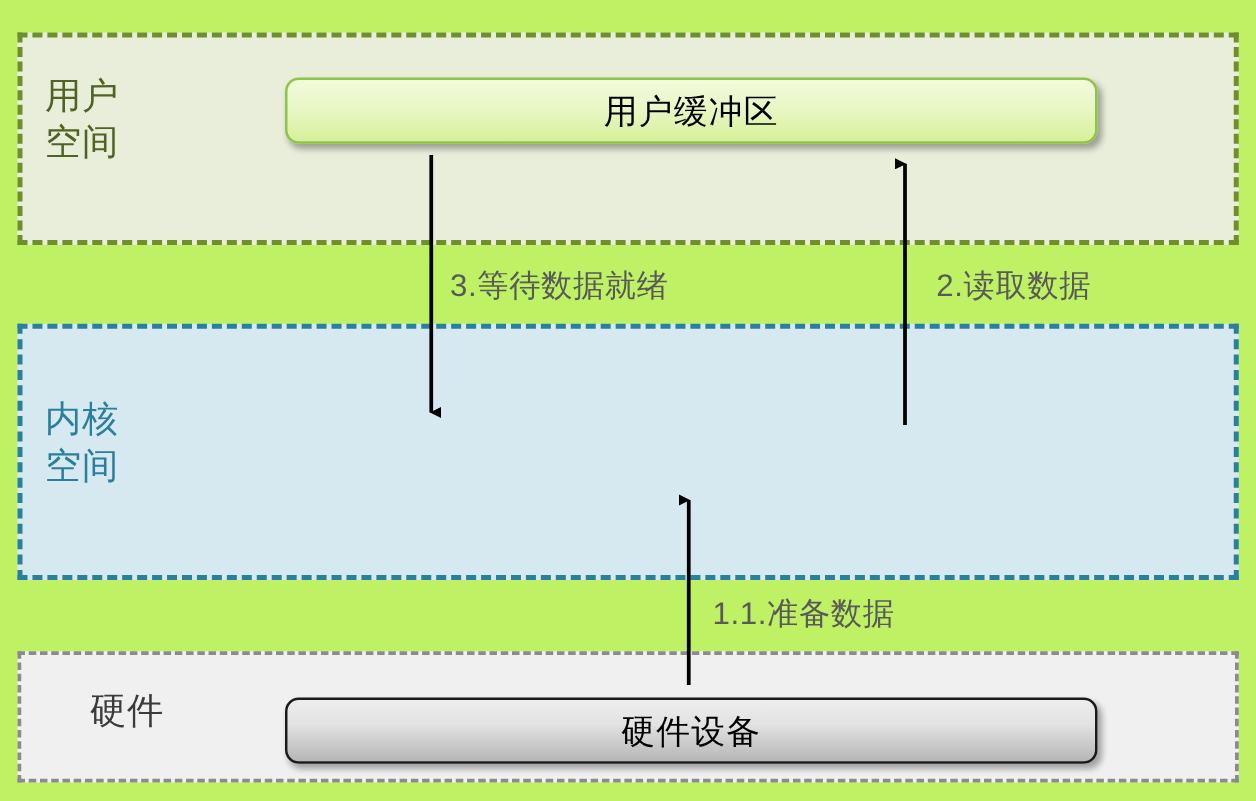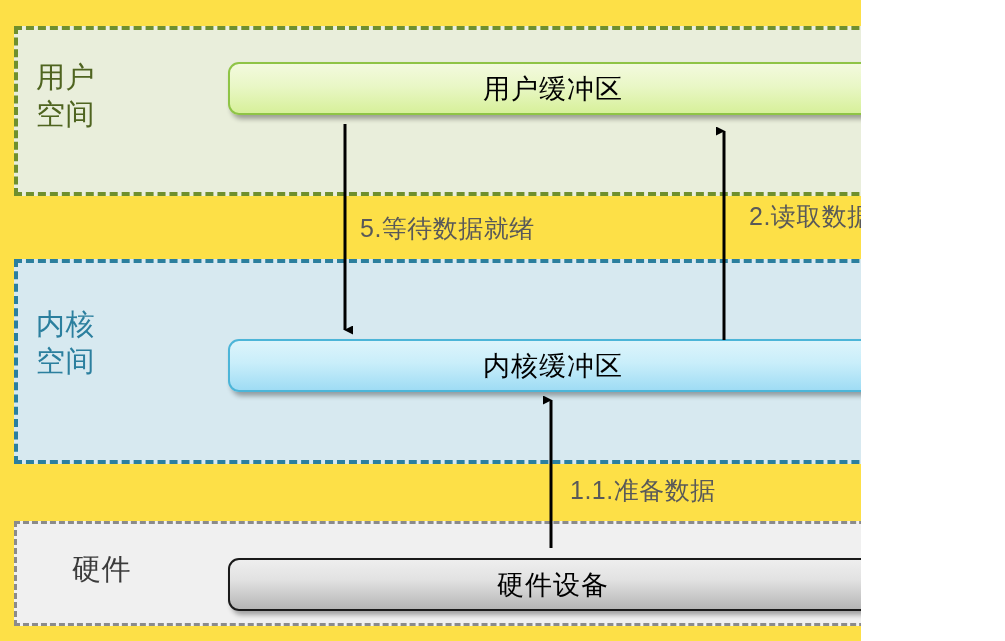--- a/index.html
+++ b/index.html
@@ -5,23 +5,23 @@
   html, body {
     margin: 0;
     padding: 0;
     background: #ffffff;
   }
   body {
     font-family: "Liberation Sans", "DejaVu Sans", sans-serif;
   }
   #canvas {
     position: relative;
-    width: 861px;
+    width: 1005px;
     height: 641px;
-    background: #fde047;
+    background: #bef264;
     overflow: hidden;
   }
 
   
   .zone {
     position: absolute;
     box-sizing: border-box;
   }
   .zone-user {
     left: 14px;
@@ -56,21 +56,21 @@
     white-space: pre-line;
     letter-spacing: 0.5px;
   }
   .zone-label-user {
     left: 36px;
     top: 59px;
     color: #4f6420;
   }
   .zone-label-kernel {
     left: 36px;
-    top: 306px;
+    top: 318px;
     color: #2b7f9e;
   }
   .zone-label-hardware {
     left: 36px;
     top: 551px;
     color: #3b3b3b;
     margin-left: 36px;
   }
 
   
@@ -117,61 +117,60 @@
 
   
   .step-label {
     position: absolute;
     font-size: 25px;
     color: #595959;
     letter-spacing: 0.5px;
     white-space: nowrap;
   }
   .step-label-1 { left: 360px; top: 212px; }
-  .step-label-2 { left: 749px; top: 200px; }
+  .step-label-2 { left: 749px; top: 212px; }
   .step-label-11 { left: 570px; top: 474px; text-align: right; }
 </style>
 </head>
 <body>
 
 <div id="canvas">
 
   <div class="zone zone-user"></div>
   <div class="zone-label zone-label-user">用户
 空间</div>
 
   <div class="zone zone-kernel"></div>
   <div class="zone-label zone-label-kernel">内核
 空间</div>
 
   <div class="zone zone-hardware"></div>
   <div class="zone-label zone-label-hardware">硬件</div>
 
   <div class="node node-user">用户缓冲区</div>
 
-  <div class="node node-kernel">内核缓冲区</div>
 
   <div class="node node-hardware">硬件设备</div>
 
   <svg id="arrows" viewBox="0 0 1005 641">
     <defs>
       <marker id="head-down" markerWidth="9" markerHeight="9" refX="4.5" refY="8" orient="auto" markerUnits="userSpaceOnUse">
         <polygon points="0,0 9,0 4.5,9" fill="#000000"></polygon>
       </marker>
       <marker id="head-up" markerWidth="9" markerHeight="9" refX="4.5" refY="8" orient="auto" markerUnits="userSpaceOnUse">
         <polygon points="0,0 9,0 4.5,9" fill="#000000"></polygon>
       </marker>
     </defs>
 
     <line x1="345" y1="124" x2="345" y2="330" stroke="#000000" stroke-width="3" marker-end="url(#head-down)"></line>
 
     <line x1="724" y1="340" x2="724" y2="131" stroke="#000000" stroke-width="3" marker-end="url(#head-up)"></line>
 
     <line x1="551" y1="548" x2="551" y2="400" stroke="#000000" stroke-width="3" marker-end="url(#head-up)"></line>
   </svg>
 
-  <div class="step-label step-label-1">5.等待数据就绪</div>
+  <div class="step-label step-label-1">3.等待数据就绪</div>
 
   <div class="step-label step-label-2">2.读取数据</div>
 
   <div class="step-label step-label-11">1.1.准备数据</div>
 
 </div>
 
 </body></html>

